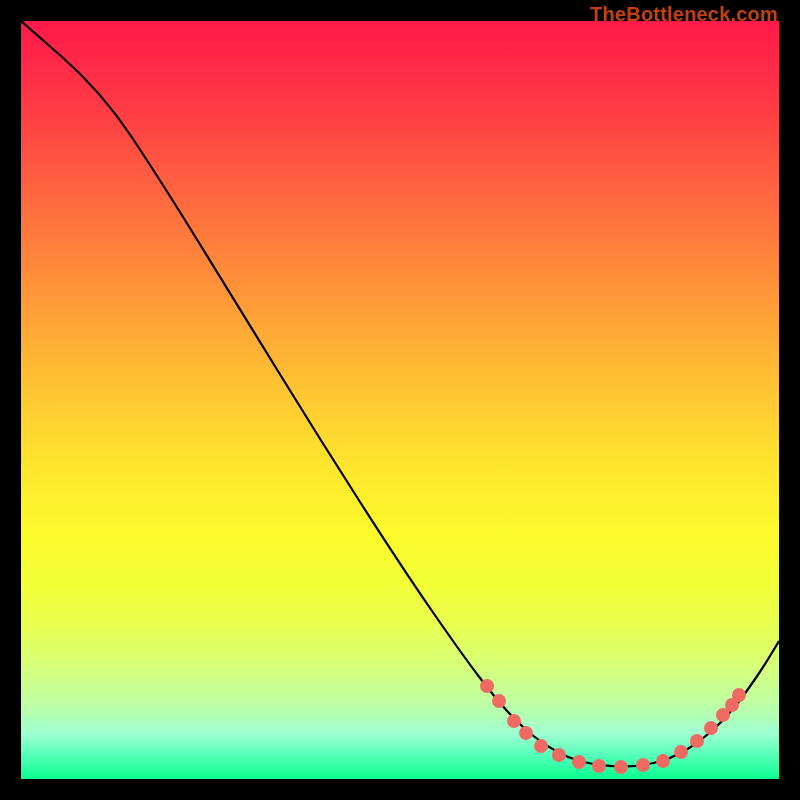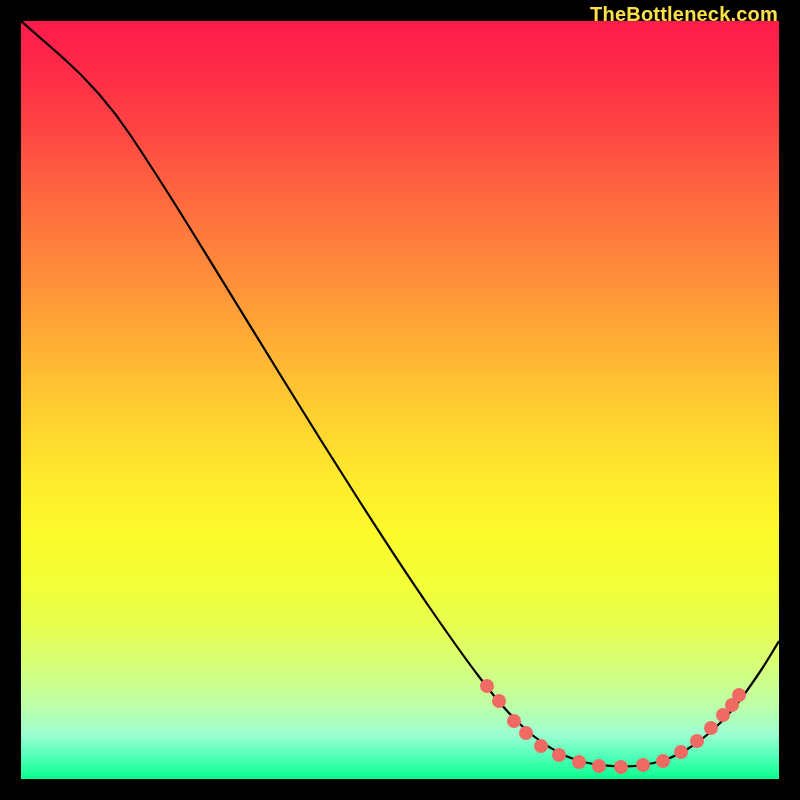--- a/index.html
+++ b/index.html
@@ -41,21 +41,21 @@
       #52ffb8 97%,
       #08ff8f 100%
     );
   }
   .watermark {
     position: absolute;
     top: 3px;
     right: 22px;
     font-size: 20px;
     font-weight: bold;
-    color: #fde047;
+    color: #c2410c;
     letter-spacing: 0.2px;
   }
   svg {
     position: absolute;
     left: 0;
     top: 0;
   }
 </style>
 </head>
 <body>

